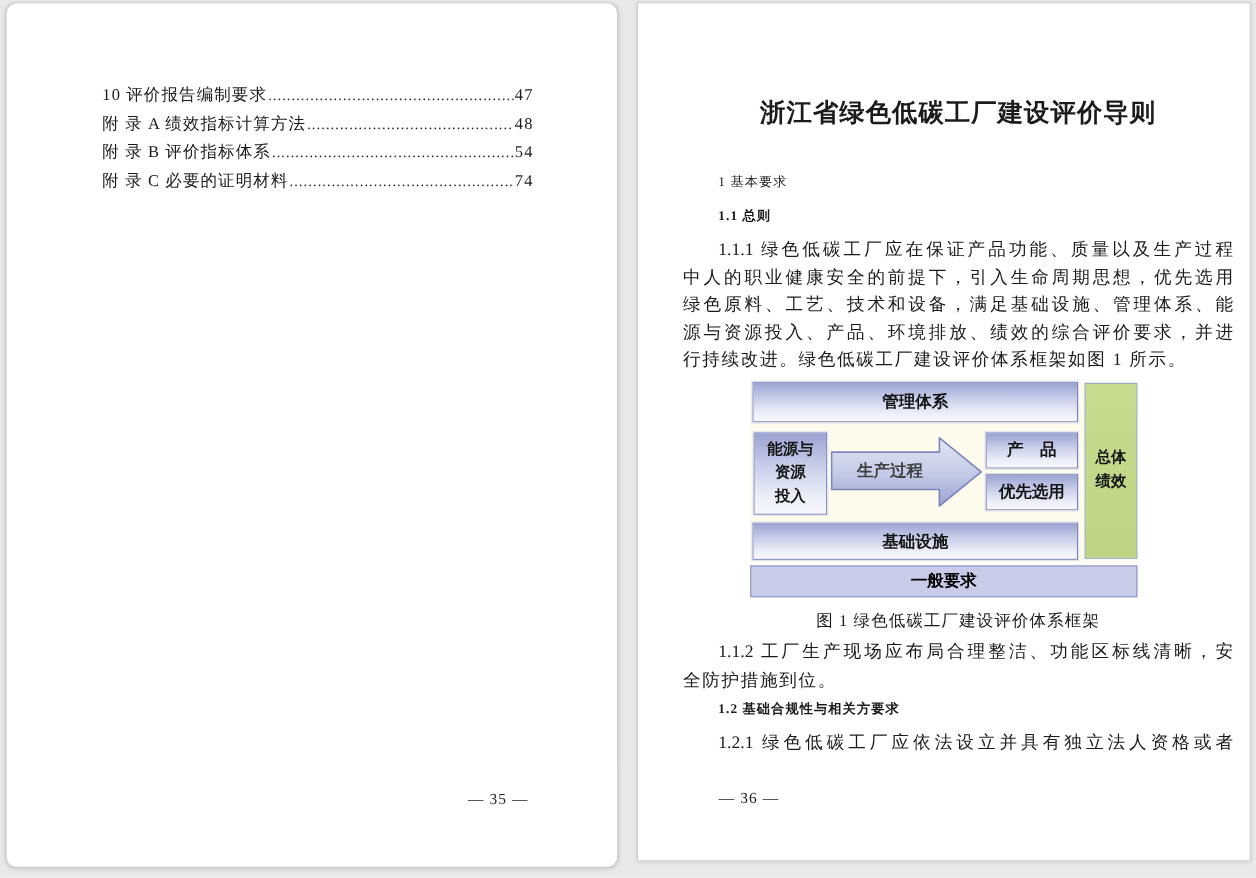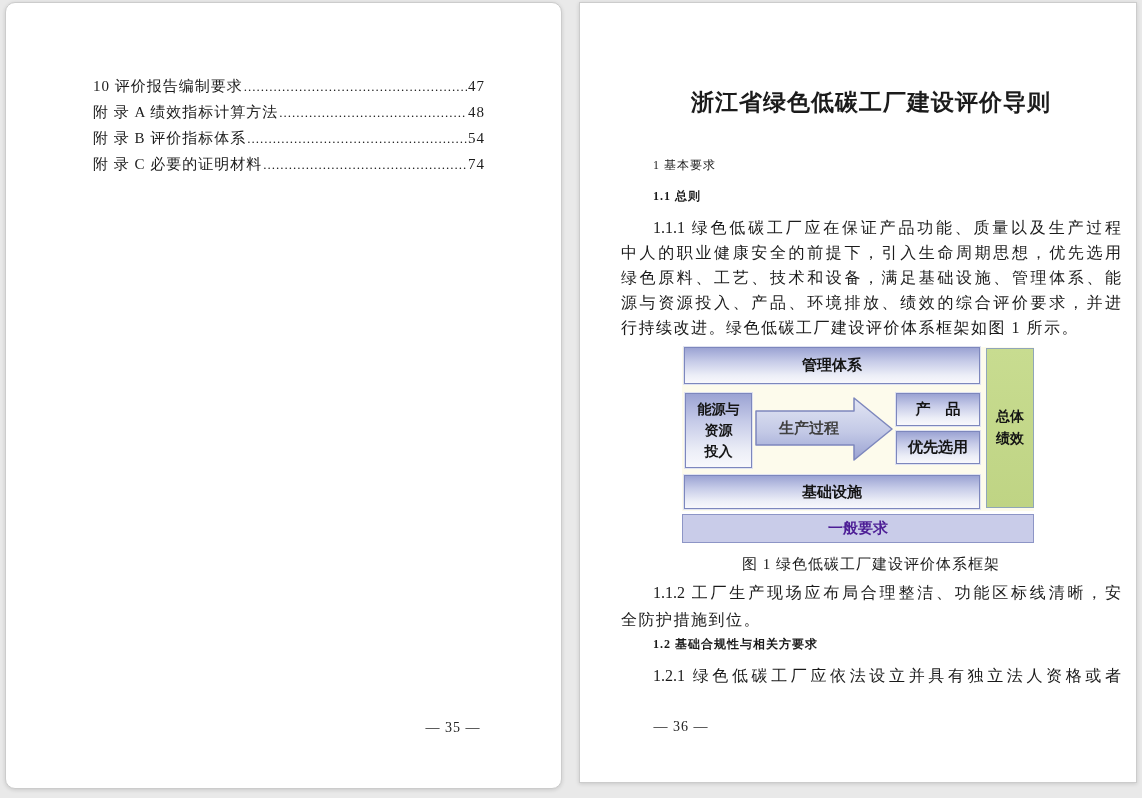--- a/index.html
+++ b/index.html
@@ -41,21 +41,21 @@
   .gbox-energy{left:3px;top:46px;width:67px;height:75px;flex-direction:column;font-size:14px;line-height:21px;}
   .gbox-product{left:214px;top:46px;width:84px;height:33px;}
   .gbox-emission{left:214px;top:84px;width:84px;height:33px;}
   .gbox-infra{left:2px;top:128px;width:296px;height:34px;}
   .greenbox{position:absolute;left:304px;top:1px;width:48px;height:160px;box-sizing:border-box;
         background:linear-gradient(to bottom,#c8dc90,#bfd484);border:1px solid #90a6b9;
         display:flex;flex-direction:column;align-items:center;justify-content:center;
         font-weight:bold;font-size:14px;line-height:22px;color:#141414;}
   .generalbox{position:absolute;left:0;top:167px;width:352px;height:29px;box-sizing:border-box;
         background:#c9cce9;border:1px solid #8d95c6;display:flex;align-items:center;justify-content:center;
-        font-weight:bold;font-size:15px;color:#4c1d95;}
+        font-weight:bold;font-size:15px;color:#000000;}
   .arrow-wrap{position:absolute;left:73px;top:48px;width:140px;height:68px;}
   .arrow-wrap svg{position:absolute;left:0;top:0;}
   .arrow-label{position:absolute;left:6px;top:16px;width:96px;height:34px;display:flex;align-items:center;justify-content:center;
         font-weight:bold;font-size:15px;color:#404040;}
   .fig-caption{position:absolute;left:41px;top:552px;width:500px;text-align:center;font-size:15px;letter-spacing:1px;}
 </style>
 </head>
 <body>
 
 <div class="canvas">

